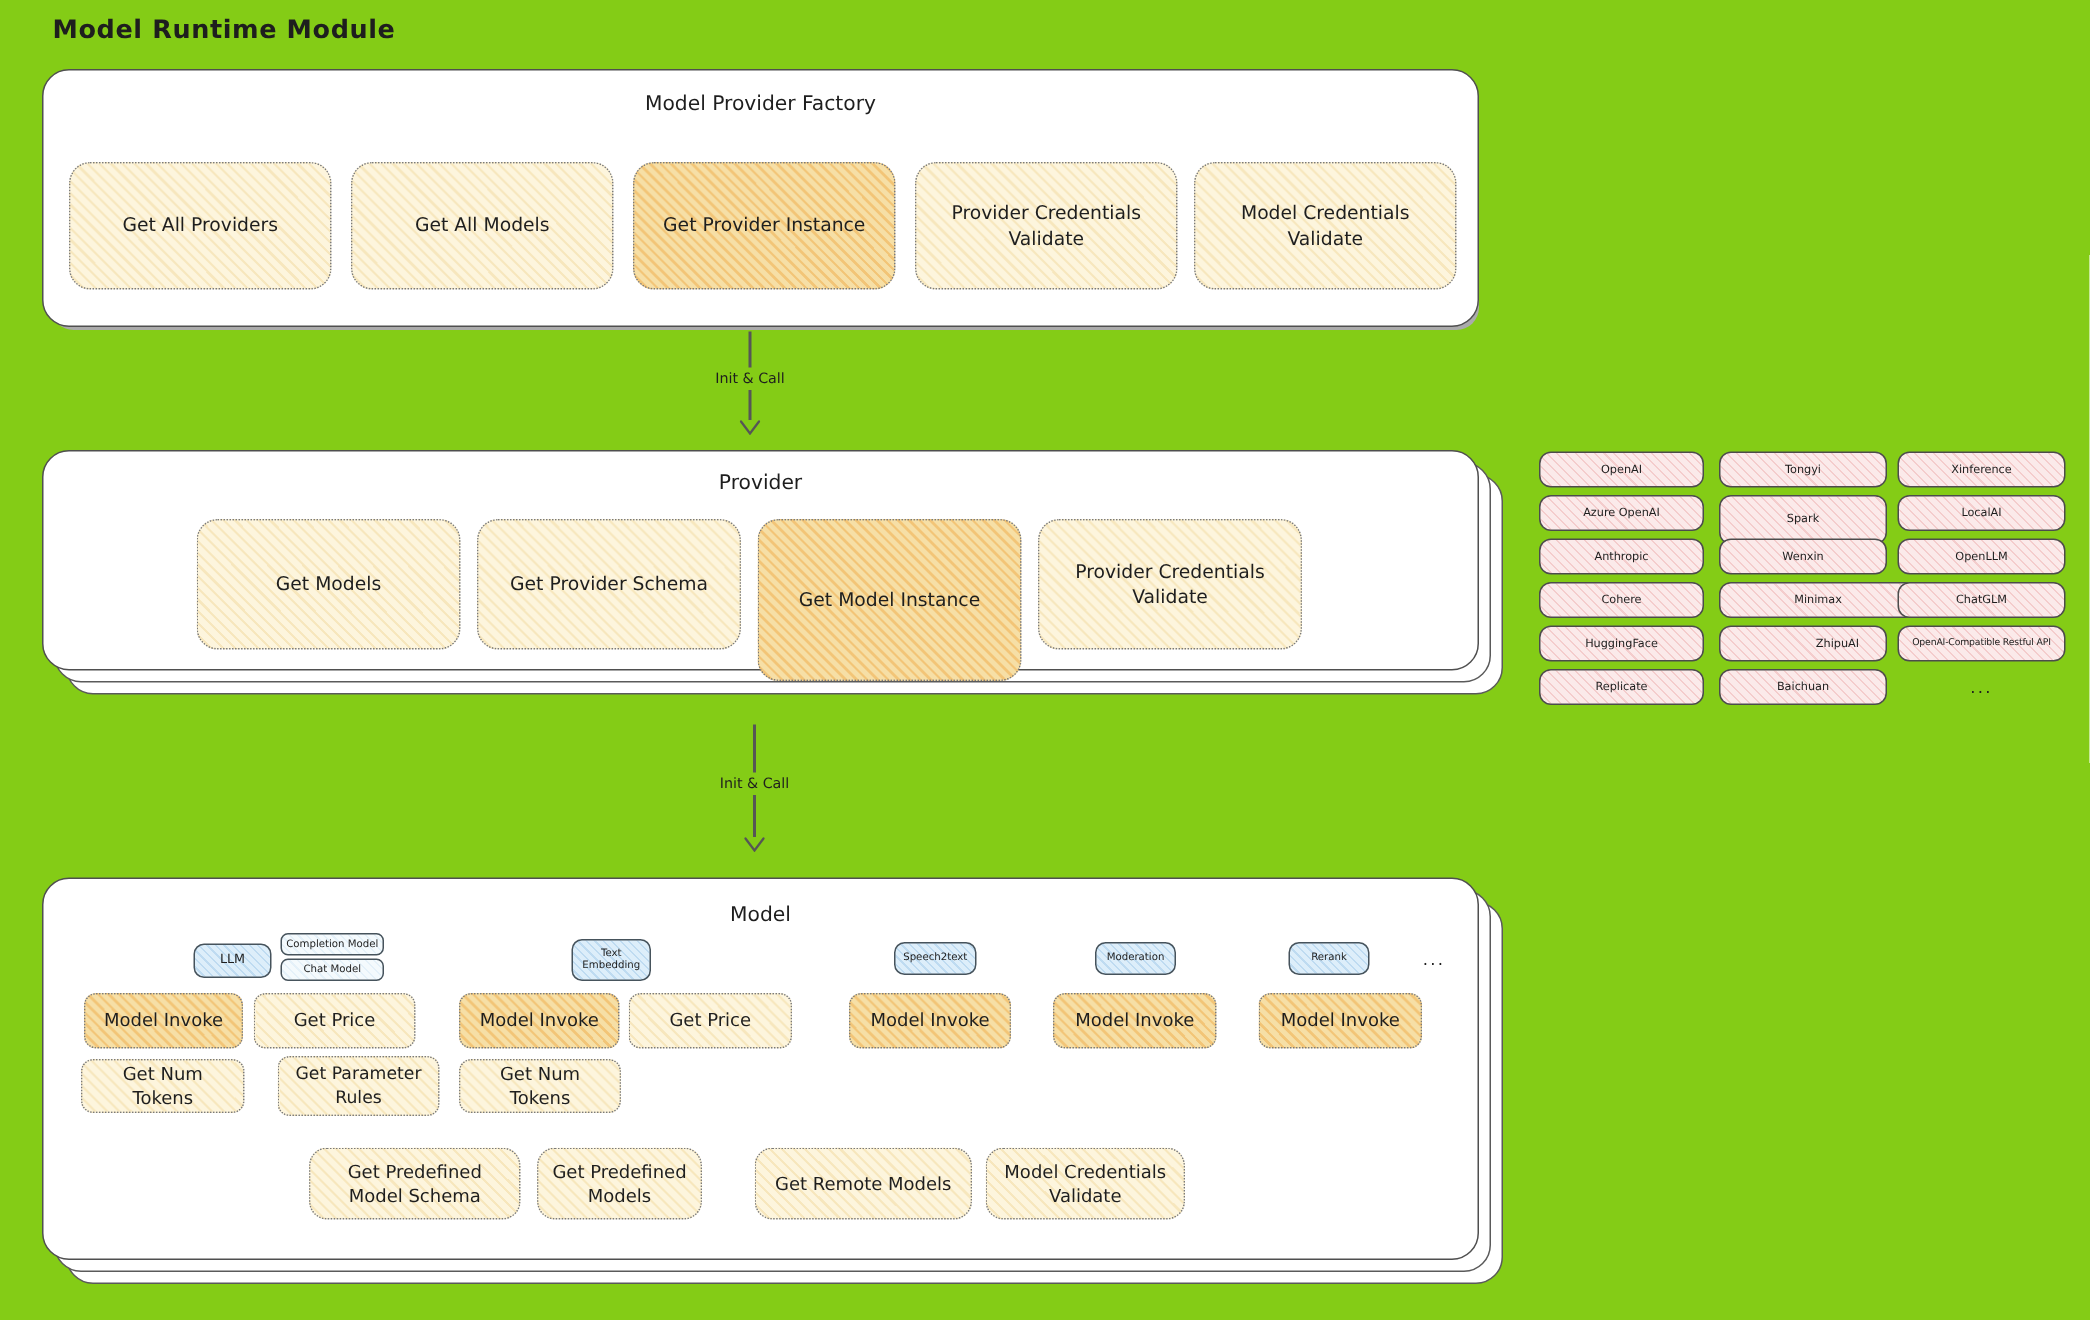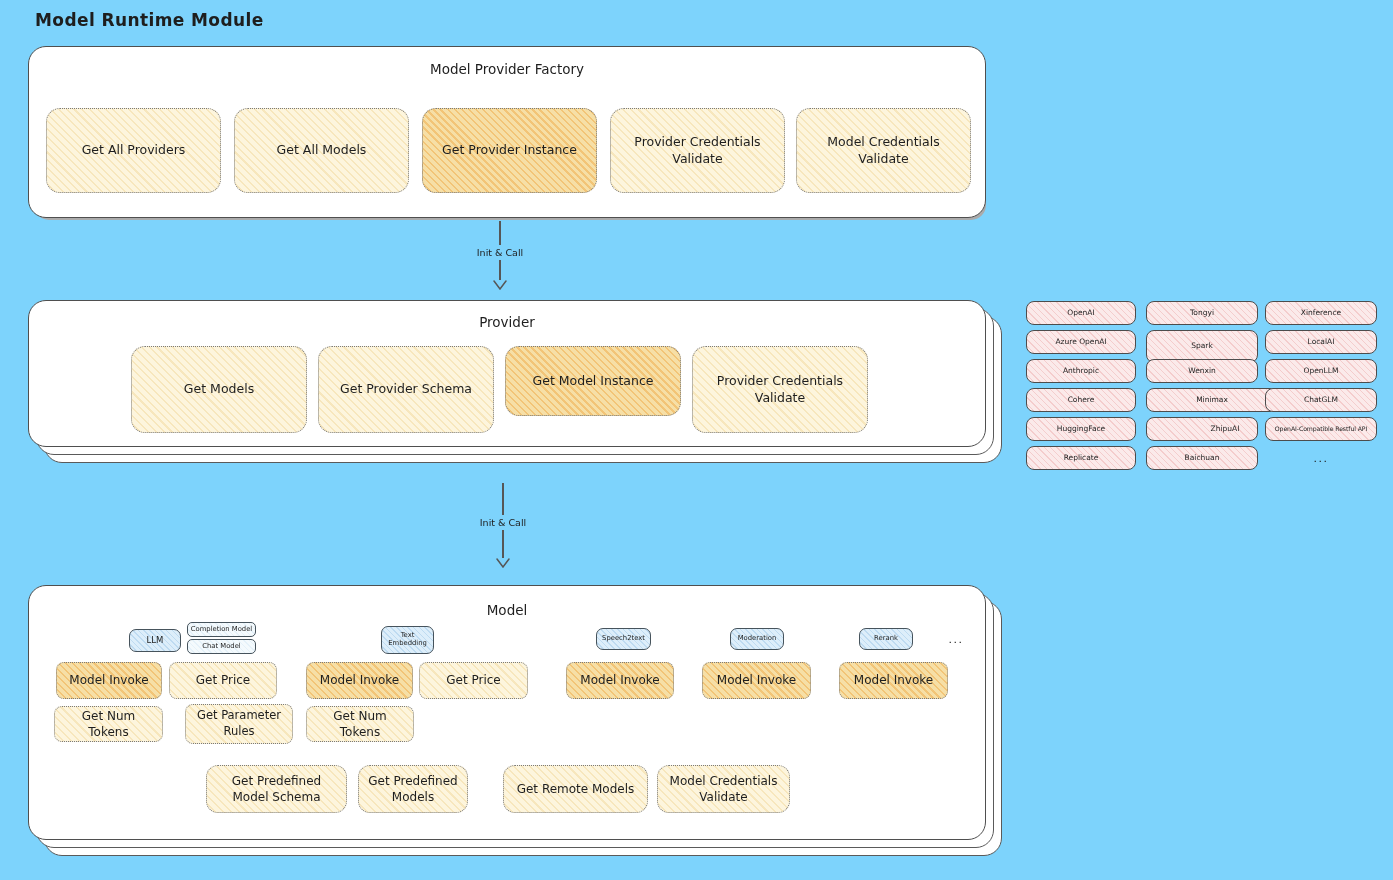--- a/index.html
+++ b/index.html
@@ -1,16 +1,16 @@
 <!DOCTYPE html>
 <html style="--accent-highlight: #f6dfa6; --accent-soft: #fdf5dd; --chip-pink: #fbeaea; --tag-blue: #ddeefa; --stroke: #4f4f4f;"><head>
 <meta charset="utf-8">
 <style>
   html,body{margin:0;padding:0;background:#ffffff;}
-  .canvas{position:relative;width:1393px;height:880px;background:#7dd3fc;
+  .canvas{position:relative;width:1393px;height:880px;background:#84cc16;
     font-family:"DejaVu Sans",sans-serif;color:#1e1e1e;overflow:hidden;}
   .abs{position:absolute;box-sizing:border-box;}
   .page-title{font-size:17px;font-weight:600;letter-spacing:.4px;}
   .container{border:1.5px solid #4f4f4f;border-radius:18px;background:#fff;}
   .container.dbl{box-shadow:3px 5px 0 -3px #ababab;}
   .shadow-layer{border:1.5px solid #5a5a5a;border-radius:18px;background:#fff;}
   .c-title{position:absolute;left:0;right:0;text-align:center;font-size:13.5px;}
   .op{display:flex;align-items:center;justify-content:center;text-align:center;
     border:1.6px dotted #7a7a7a;box-sizing:border-box;padding:2px 6px;line-height:1.35;}
   .fill-soft{background-color:var(--accent-soft,#fdf5dd);
@@ -76,21 +76,21 @@
   <div class="abs shadow-layer" style="left:44px;top:316px;width:958px;height:147px;"></div>
   <div class="abs shadow-layer" style="left:36px;top:308px;width:958px;height:147px;"></div>
   <section class="abs container" style="left:28px;top:300px;width:958px;height:147px;">
     <div class="c-title" style="top:13px;">Provider</div>
     <div class="abs op fill-soft r14 f125" style="left:289px;top:45px;width:176px;height:87px;">
         <span>Get Provider Schema</span>
       </div>
     <div class="abs op fill-soft r14 f125" style="left:102px;top:45px;width:176px;height:87px;">
         <span>Get Models</span>
       </div>
-    <div class="abs op fill-strong r14 f125" style="left:476px;top:45px;width:176px;height:70px;">
+    <div class="abs op fill-strong r14 f125" style="left:476px;top:45px;width:176px;height:108px;">
         <span>Get Model Instance</span>
       </div>
     <div class="abs op fill-soft r14 f125" style="left:663px;top:45px;width:176px;height:87px;">
         <span>Provider Credentials Validate</span>
       </div>
   </section>
 
   <div class="abs chip" style="left:1026px;top:301px;width:110px;height:24px;">
       <span>OpenAI</span>
     </div>

